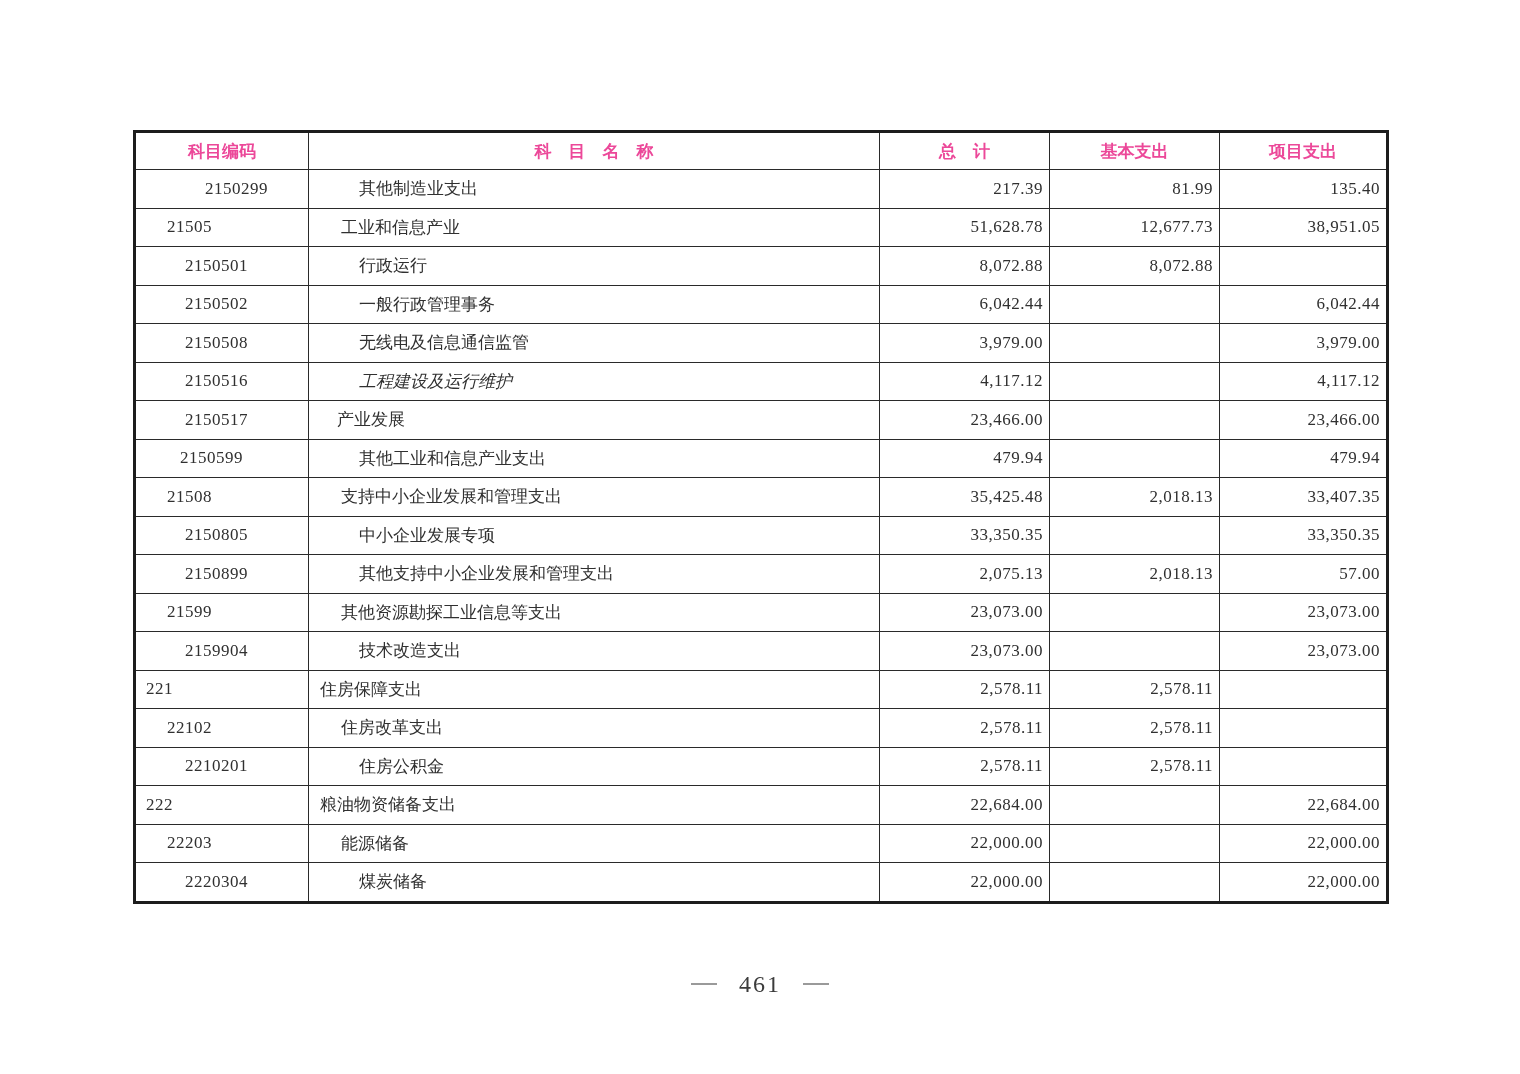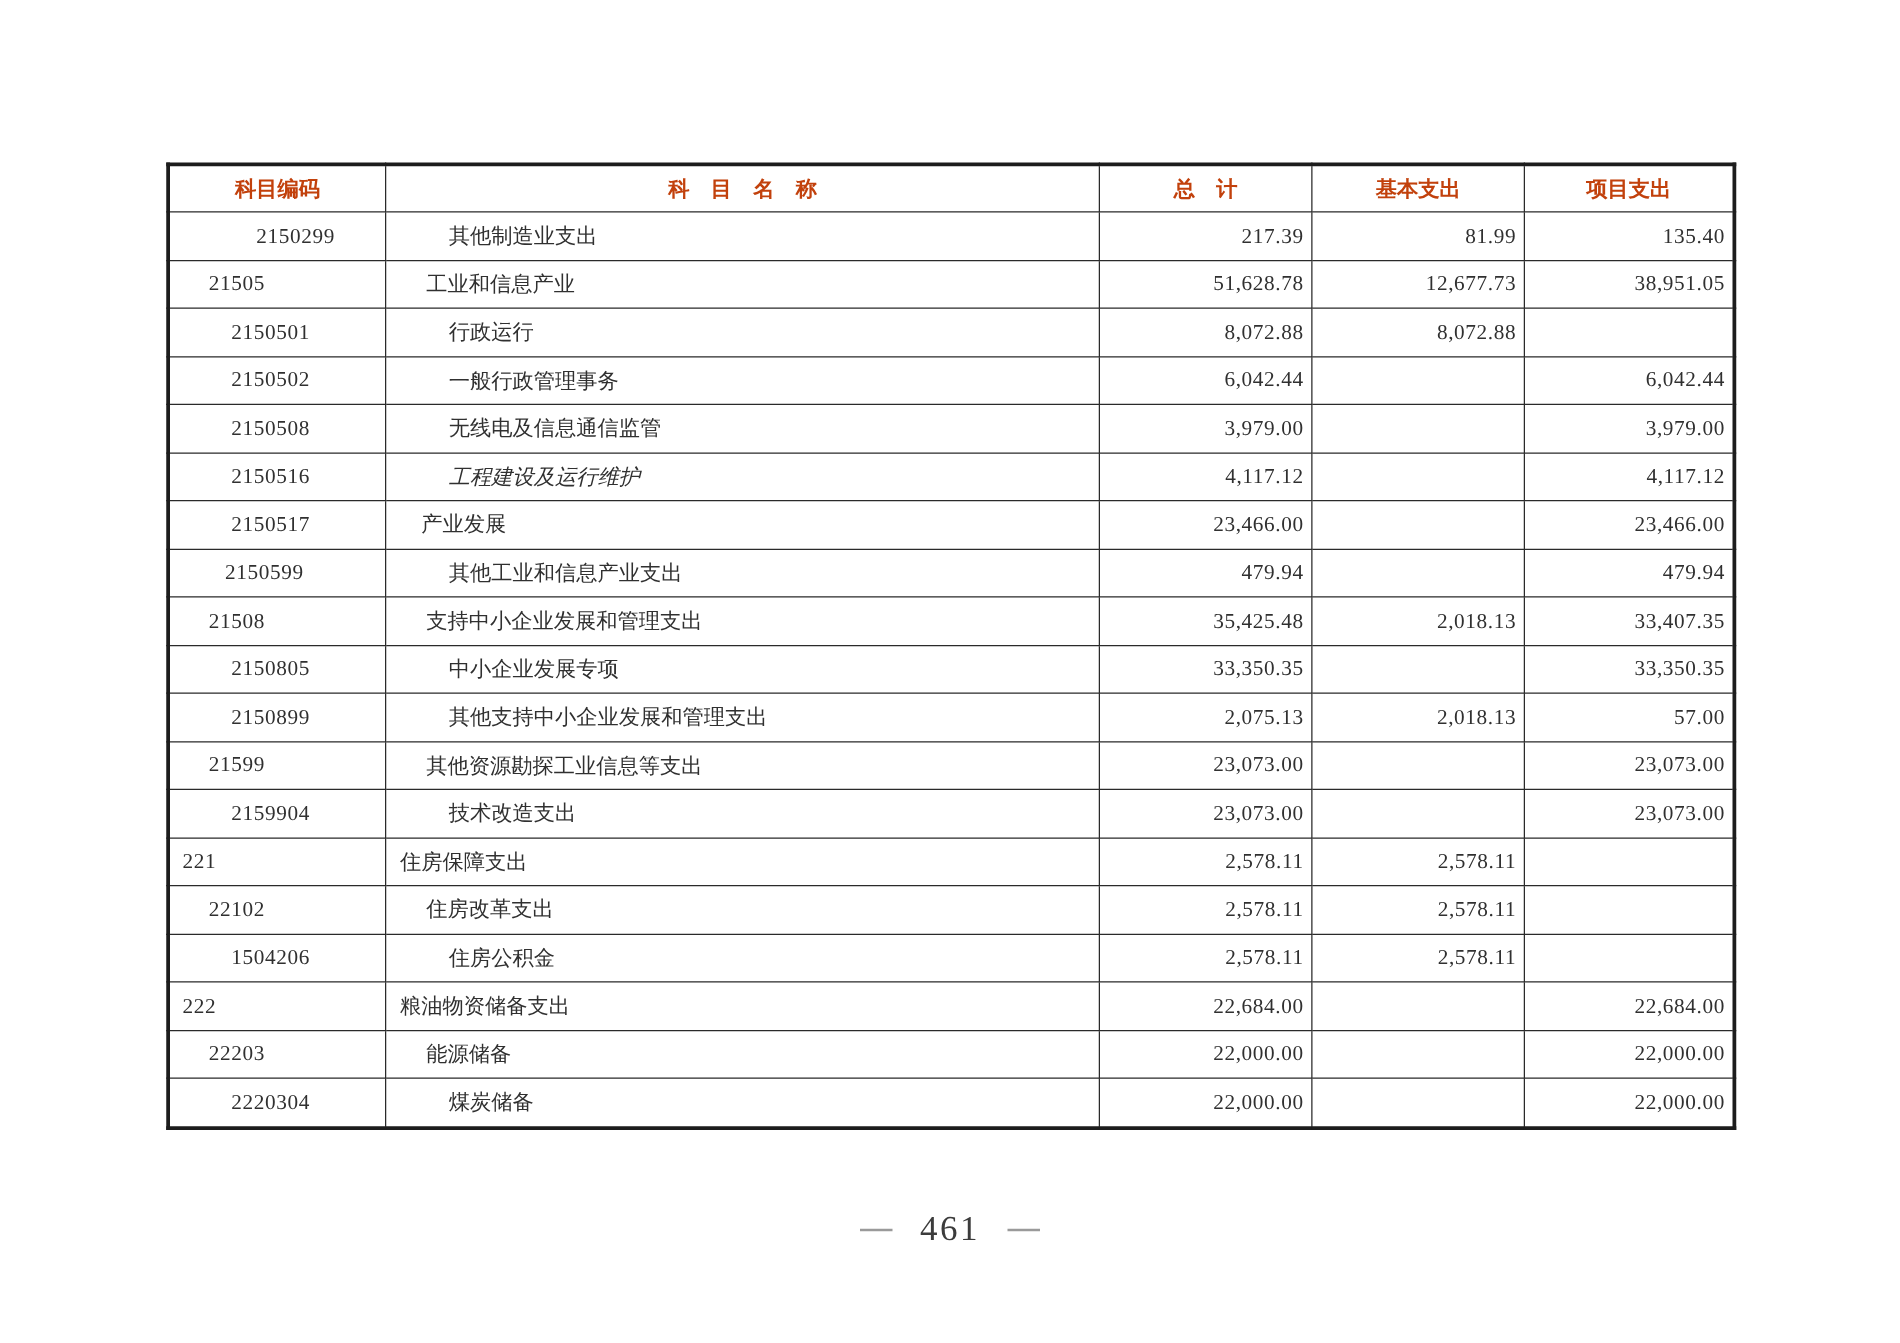--- a/index.html
+++ b/index.html
@@ -27,21 +27,21 @@
     border: 1px solid #2a2a2a;
     padding: 0;
     overflow: hidden;
     white-space: nowrap;
   }
   .fin-table th {
     height: 36px;
     font-family: "Liberation Sans", "DejaVu Sans", sans-serif;
     font-weight: bold;
     font-size: 17px;
-    color: #c2410c;
+    color: #ec4899;
     text-align: center;
     white-space: pre;
   }
   .fin-table td {
     height: 37.5px;
     font-size: 17px;
     color: #303030;
   }
   td.c-code {
     text-align: left;
@@ -64,21 +64,21 @@
     justify-content: center;
     height: 36px;
   }
   .footer .dash {
     display: inline-block;
     width: 26px; height: 2px;
     background: #9a9a9a;
   }
   .footer .pageno {
     font-family: "Liberation Serif", "DejaVu Serif", serif;
-    font-size: 28px;
+    font-size: 24px;
     color: #3c3c3c;
     margin: 0 22px;
     letter-spacing: 2px;
   }
 </style>
 </head>
 <body>
 
 <div class="page">
 
@@ -215,21 +215,21 @@
 
   <tr>
     <td class="c-code" style="padding-left: 31px;">22102</td>
     <td class="c-name" style="padding-left: 32px;">住房改革支出</td>
     <td class="c-num">2,578.11</td>
     <td class="c-num">2,578.11</td>
     <td class="c-num"></td>
   </tr>
 
   <tr>
-    <td class="c-code" style="padding-left: 49px;">1504206</td>
+    <td class="c-code" style="padding-left: 49px;">2210201</td>
     <td class="c-name" style="padding-left: 50px;">住房公积金</td>
     <td class="c-num">2,578.11</td>
     <td class="c-num">2,578.11</td>
     <td class="c-num"></td>
   </tr>
 
   <tr>
     <td class="c-code" style="padding-left: 10px;">222</td>
     <td class="c-name" style="padding-left: 11px;">粮油物资储备支出</td>
     <td class="c-num">22,684.00</td>

